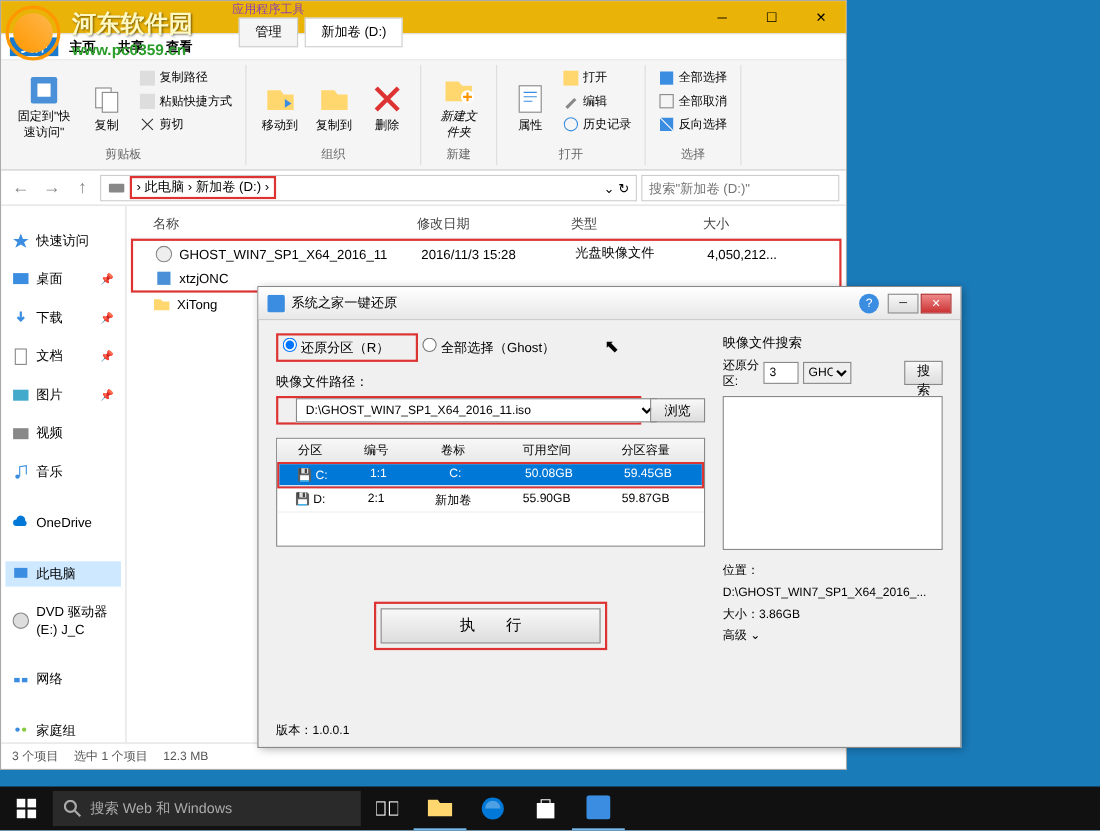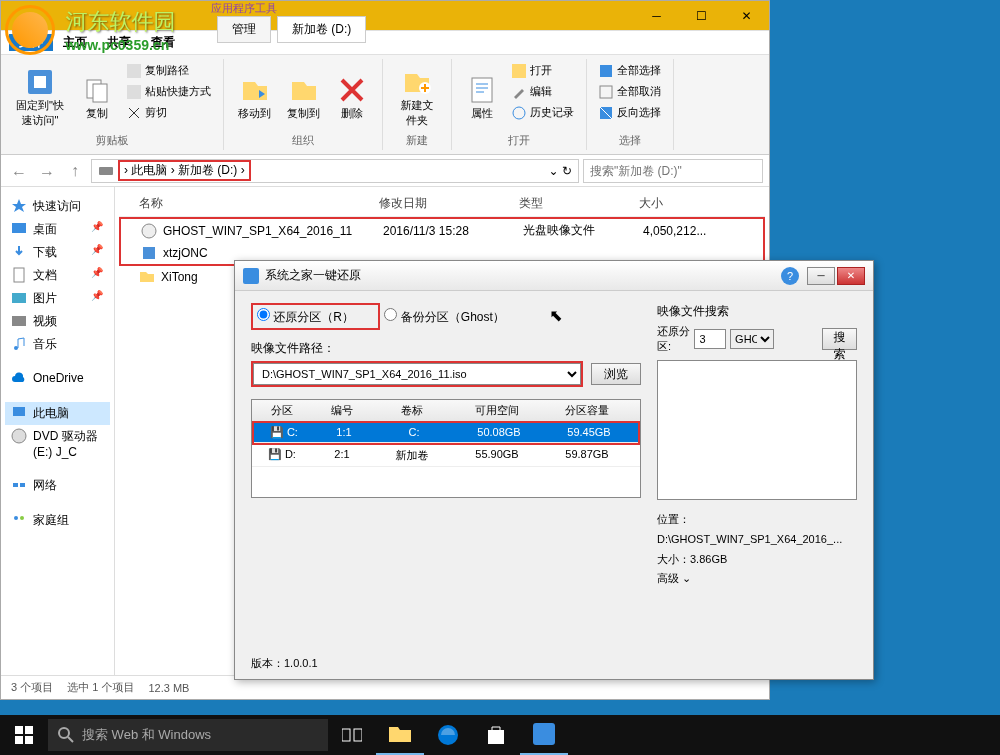--- a/index.html
+++ b/index.html
@@ -1,20 +1,20 @@
 <!DOCTYPE html>
 <html><head>
 <meta charset="utf-8">
 <style>
 * { margin: 0; padding: 0; box-sizing: border-box; font-family: "Microsoft YaHei", Arial, sans-serif; }
 body { background: #1a7bb9; width: 1000px; height: 755px; position: relative; overflow: hidden; }
 
 
 .watermark { position: absolute; top: 5px; left: 5px; z-index: 1000; pointer-events: none; }
-.watermark-text { color: #bef264; font-size: 22px; font-weight: normal; text-shadow: 1px 1px 2px rgba(0,0,0,0.5); }
+.watermark-text { color: #fef9c3; font-size: 22px; font-weight: bold; text-shadow: 1px 1px 2px rgba(0,0,0,0.5); }
 .watermark-url { color: #2a9d2a; font-size: 14px; font-weight: bold; }
 .watermark-logo { width: 50px; height: 50px; border-radius: 50%; border: 3px solid #ff9800; display: inline-block; vertical-align: middle; position: relative; }
 .watermark-logo::before { content: ""; position: absolute; inset: 4px; border-radius: 50%; background: linear-gradient(45deg, #ff9800, #ffb74d); }
 
 
 .explorer { position: absolute; top: 0; left: 0; width: 770px; height: 700px; background: #fff; border: 1px solid #aaa; }
 .title-bar { height: 30px; background: #eab308; display: flex; align-items: center; border-bottom: 1px solid #e0e0e0; position: relative; }
 .title-tabs { position: absolute; top: 0; left: 210px; display: flex; }
 .title-tab { padding: 4px 14px; border: 1px solid #ccc; background: #f5f5f5; font-size: 12px; }
 .title-tab.active { background: #fff; }
@@ -38,21 +38,21 @@
 
 .address-row { height: 32px; display: flex; align-items: center; padding: 2px 6px; gap: 4px; border-bottom: 1px solid #ddd; }
 .nav-btn { width: 24px; height: 24px; display: flex; align-items: center; justify-content: center; color: #888; cursor: pointer; }
 .breadcrumb { flex: 1; height: 24px; border: 1px solid #ccc; display: flex; align-items: center; padding: 0 6px; font-size: 12px; gap: 4px; }
 .bc-highlight { border: 2px solid #d33; padding: 0 4px; }
 .search-box { width: 180px; height: 24px; border: 1px solid #ccc; padding: 0 6px; font-size: 12px; color: #888; }
 
 
 .content { display: flex; height: calc(100% - 30px - 24px - 100px - 32px - 24px); }
 .sidebar { width: 165px; border-right: 1px solid #ddd; padding: 8px 4px; overflow-y: auto; }
-.sb-item { display: flex; gap: 6px; padding: 3px 6px; font-size: 12px; cursor: pointer; }
+.sb-item { display: flex; align-items: center; gap: 6px; padding: 3px 6px; font-size: 12px; cursor: pointer; margin-top: 12px; }
 .sb-item.selected { background: #cde8ff; }
 .sb-icon { width: 16px; height: 16px; display: inline-block; flex-shrink: 0; }
 .sb-pin { color: #888; font-size: 10px; margin-left: auto; }
 .sb-sep { height: 12px; }
 
 .file-list { flex: 1; padding: 4px; }
 .fl-header { display: flex; font-size: 12px; color: #444; padding: 4px 20px; border-bottom: 1px solid #eee; }
 .fl-col-name { width: 240px; }
 .fl-col-date { width: 140px; }
 .fl-col-type { width: 120px; }
@@ -220,21 +220,21 @@
     </div>
 
     <div class="ribbon-group">
       <div class="ribbon-items">
         <div class="ribbon-big-btn">
           <svg class="ribbon-icon-lg" viewBox="0 0 32 32">
               <path d="M4 8h12l3 4h9v14H4z" fill="#ffd76e"></path>
               <circle cx="24" cy="22" r="6" fill="#fff"></circle>
               <path d="M24 18v8M20 22h8" stroke="#ff9800" stroke-width="2"></path>
             </svg>
-          <span style="white-space:normal;width:40px;">新建文件夹</span>
+          <span style="white-space:normal;width:40px;font-style:italic;">新建文件夹</span>
         </div>
       </div>
       <div class="ribbon-group-label">新建</div>
     </div>
 
     <div class="ribbon-group">
       <div class="ribbon-items">
         <div class="ribbon-big-btn">
           <svg class="ribbon-icon-lg" viewBox="0 0 32 32">
               <rect x="6" y="4" width="20" height="24" fill="#fff" stroke="#888"></rect>
@@ -453,28 +453,28 @@
       <div class="gd-win-btn close">✕</div>
     </div>
   </div>
 
   <div class="gd-body">
     <div class="gd-left">
       <div class="gd-radios">
         <span class="gd-radio-hl">
           <label class="gd-radio"><input type="radio" checked="" style=""> <span>还原分区（R）</span></label>
         </span>
-        <label class="gd-radio"><input type="radio" style=""> <span>备份分区（Ghost）</span></label>
+        <label class="gd-radio"><input type="radio" style=""> <span>全部选择（Ghost）</span></label>
         <span style="margin-left:20px;">⬉</span>
       </div>
 
       <label class="gd-label">映像文件路径：</label>
       <div class="gd-path-row">
         <span class="gd-combo-hl" style="flex:1;">
-          <select class="gd-combo" style="width:100%;">
+          <select class="gd-combo" style="width:100%;margin-left:16px;">
             <option>D:\GHOST_WIN7_SP1_X64_2016_11.iso</option>
           </select>
         </span>
         <button class="gd-btn">浏览</button>
       </div>
 
       <div class="gd-table">
         <div class="gd-th">
           <div class="gd-c1">分区</div>
           <div class="gd-c2">编号</div>
@@ -494,20 +494,25 @@
         <div class="gd-tr">
           <div class="gd-c1"><span>💾</span> <span>D:</span></div>
           <div class="gd-c2">2:1</div>
           <div class="gd-c3">新加卷</div>
           <div class="gd-c4">55.90GB</div>
           <div class="gd-c5">59.87GB</div>
         </div>
         <div style="height:30px;"></div>
       </div>
 
+      <div class="gd-execute-wrap">
+        <span class="gd-execute-hl">
+          <button class="gd-execute">执　　行</button>
+        </span>
+      </div>
     </div>
 
     <div class="gd-right">
       <div class="gd-label">映像文件搜索</div>
       <div class="gd-search-row">
         <span>还原分区:</span>
         <input class="gd-spin" type="number" value="3" style="">
         <select class="gd-sel"><option>GHO</option></select>
         <button class="gd-btn" style="padding:0 8px;margin-left:44px;">搜索</button>
       </div>

